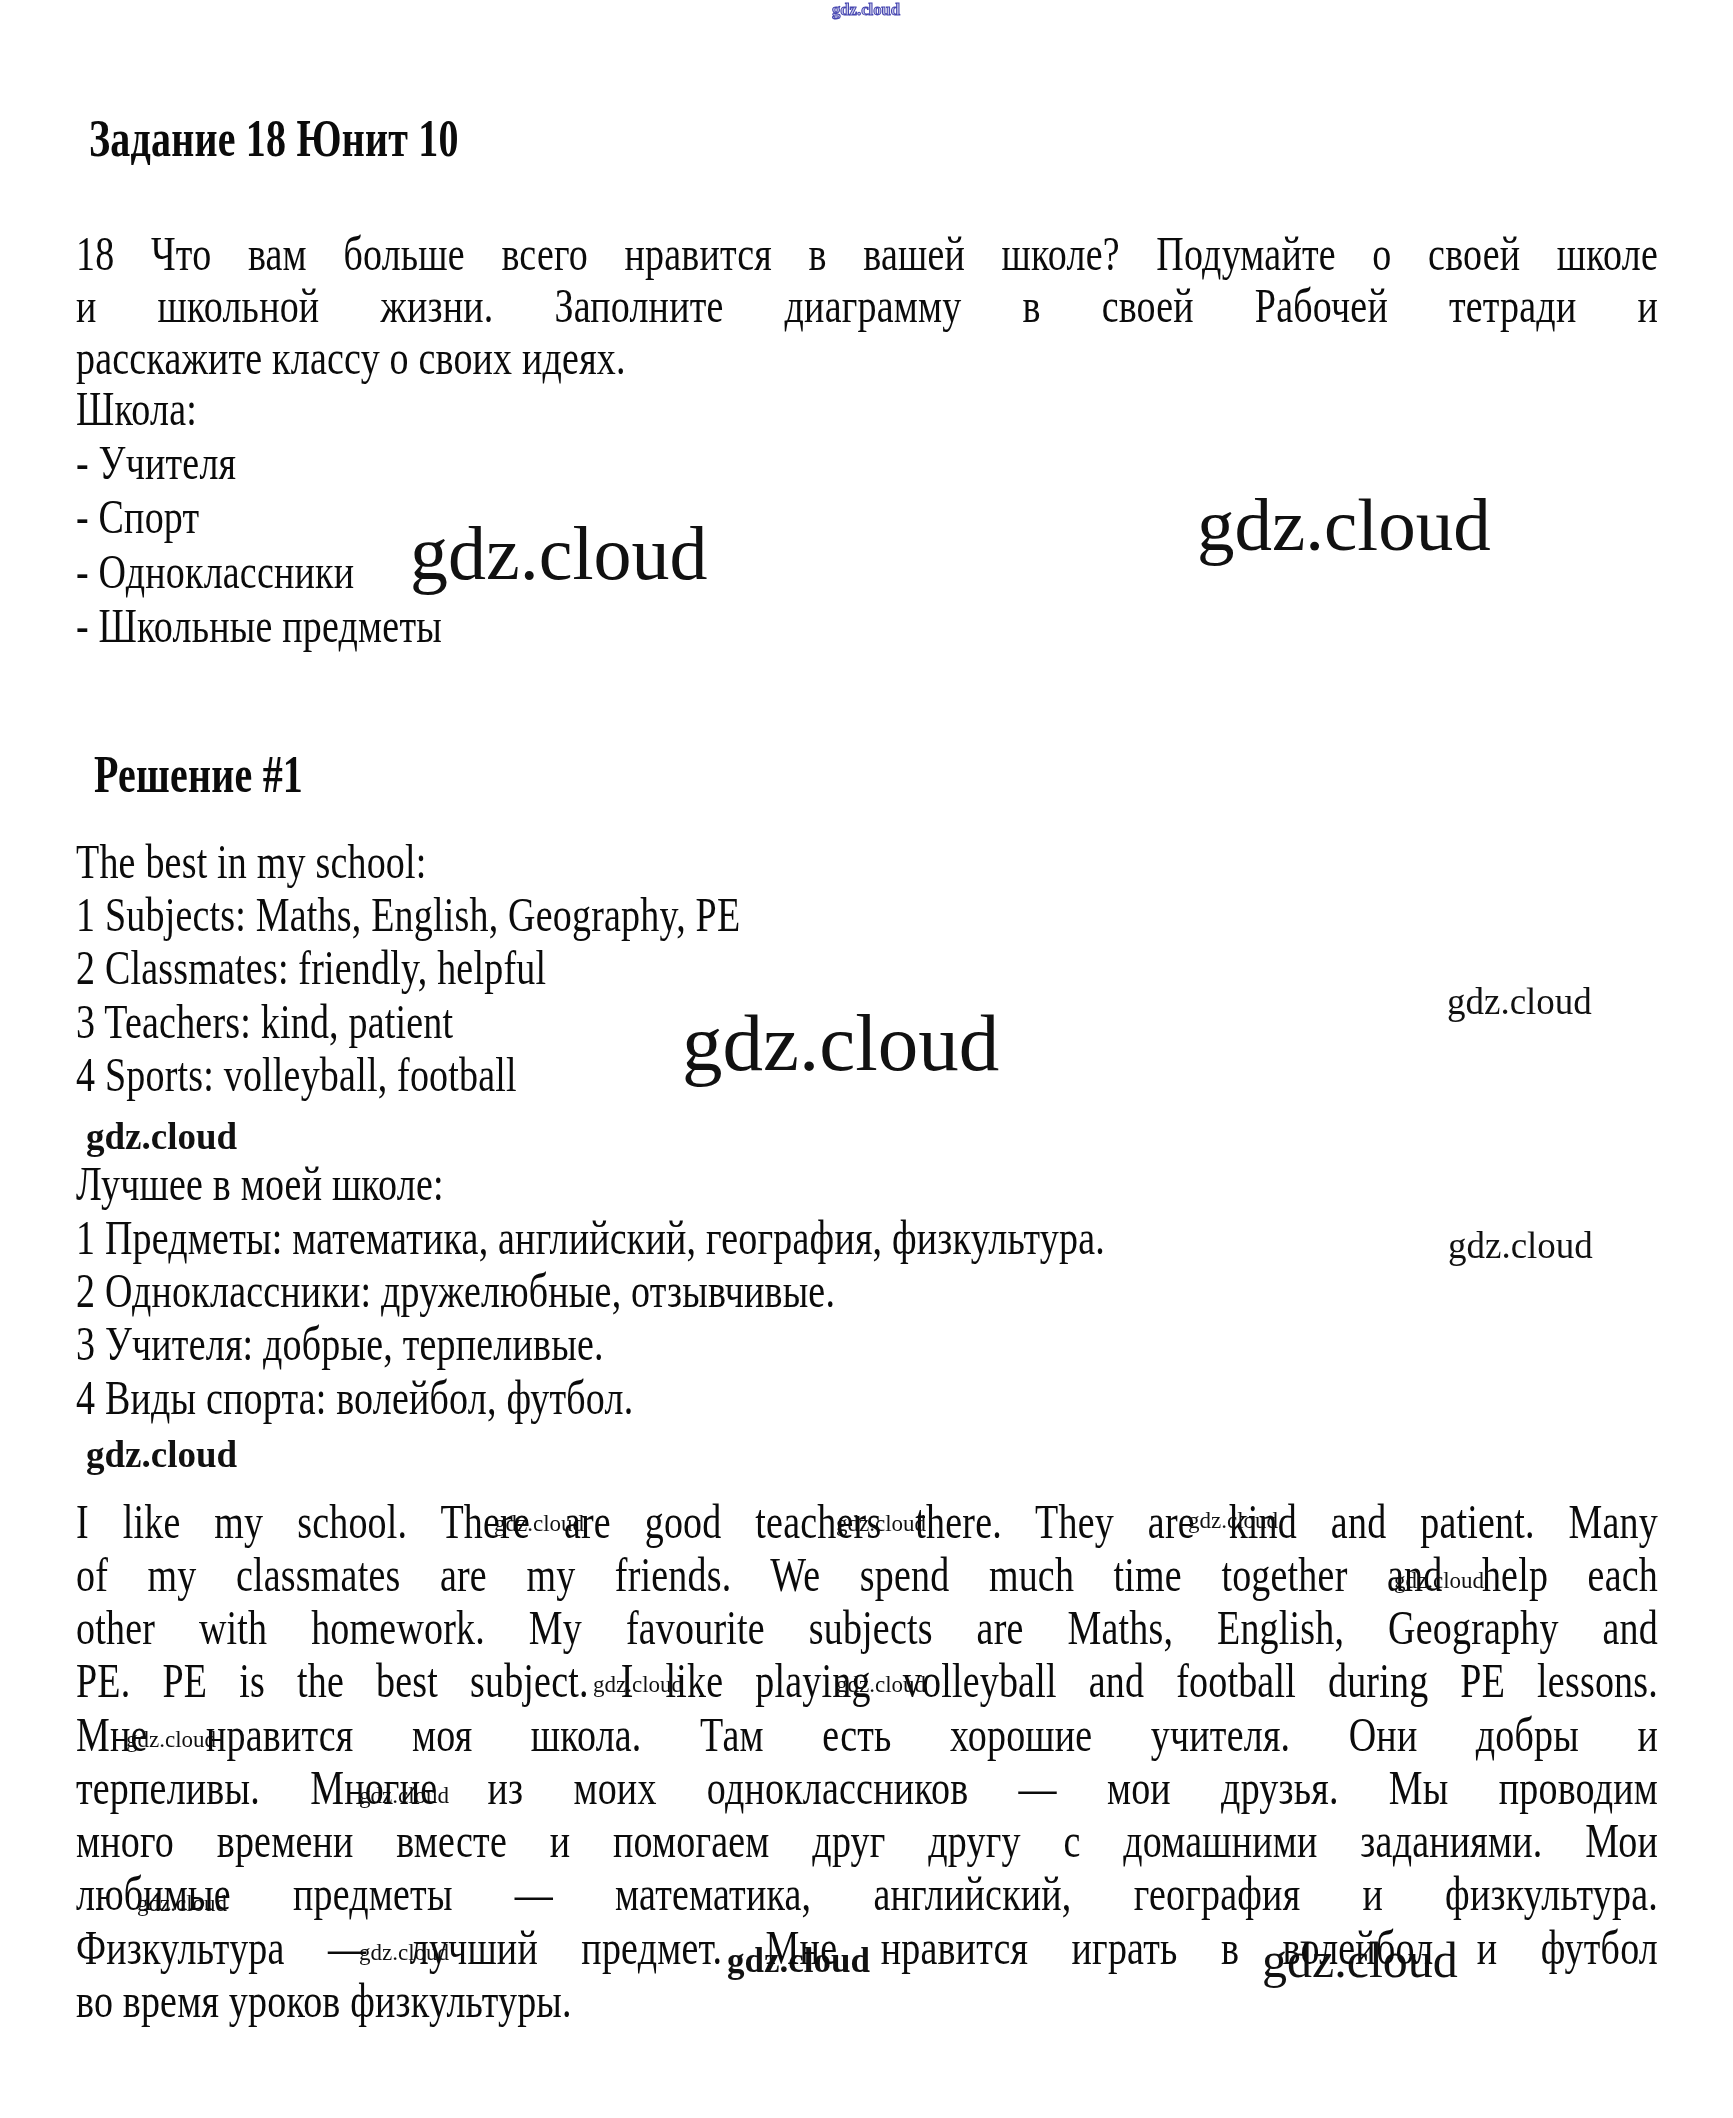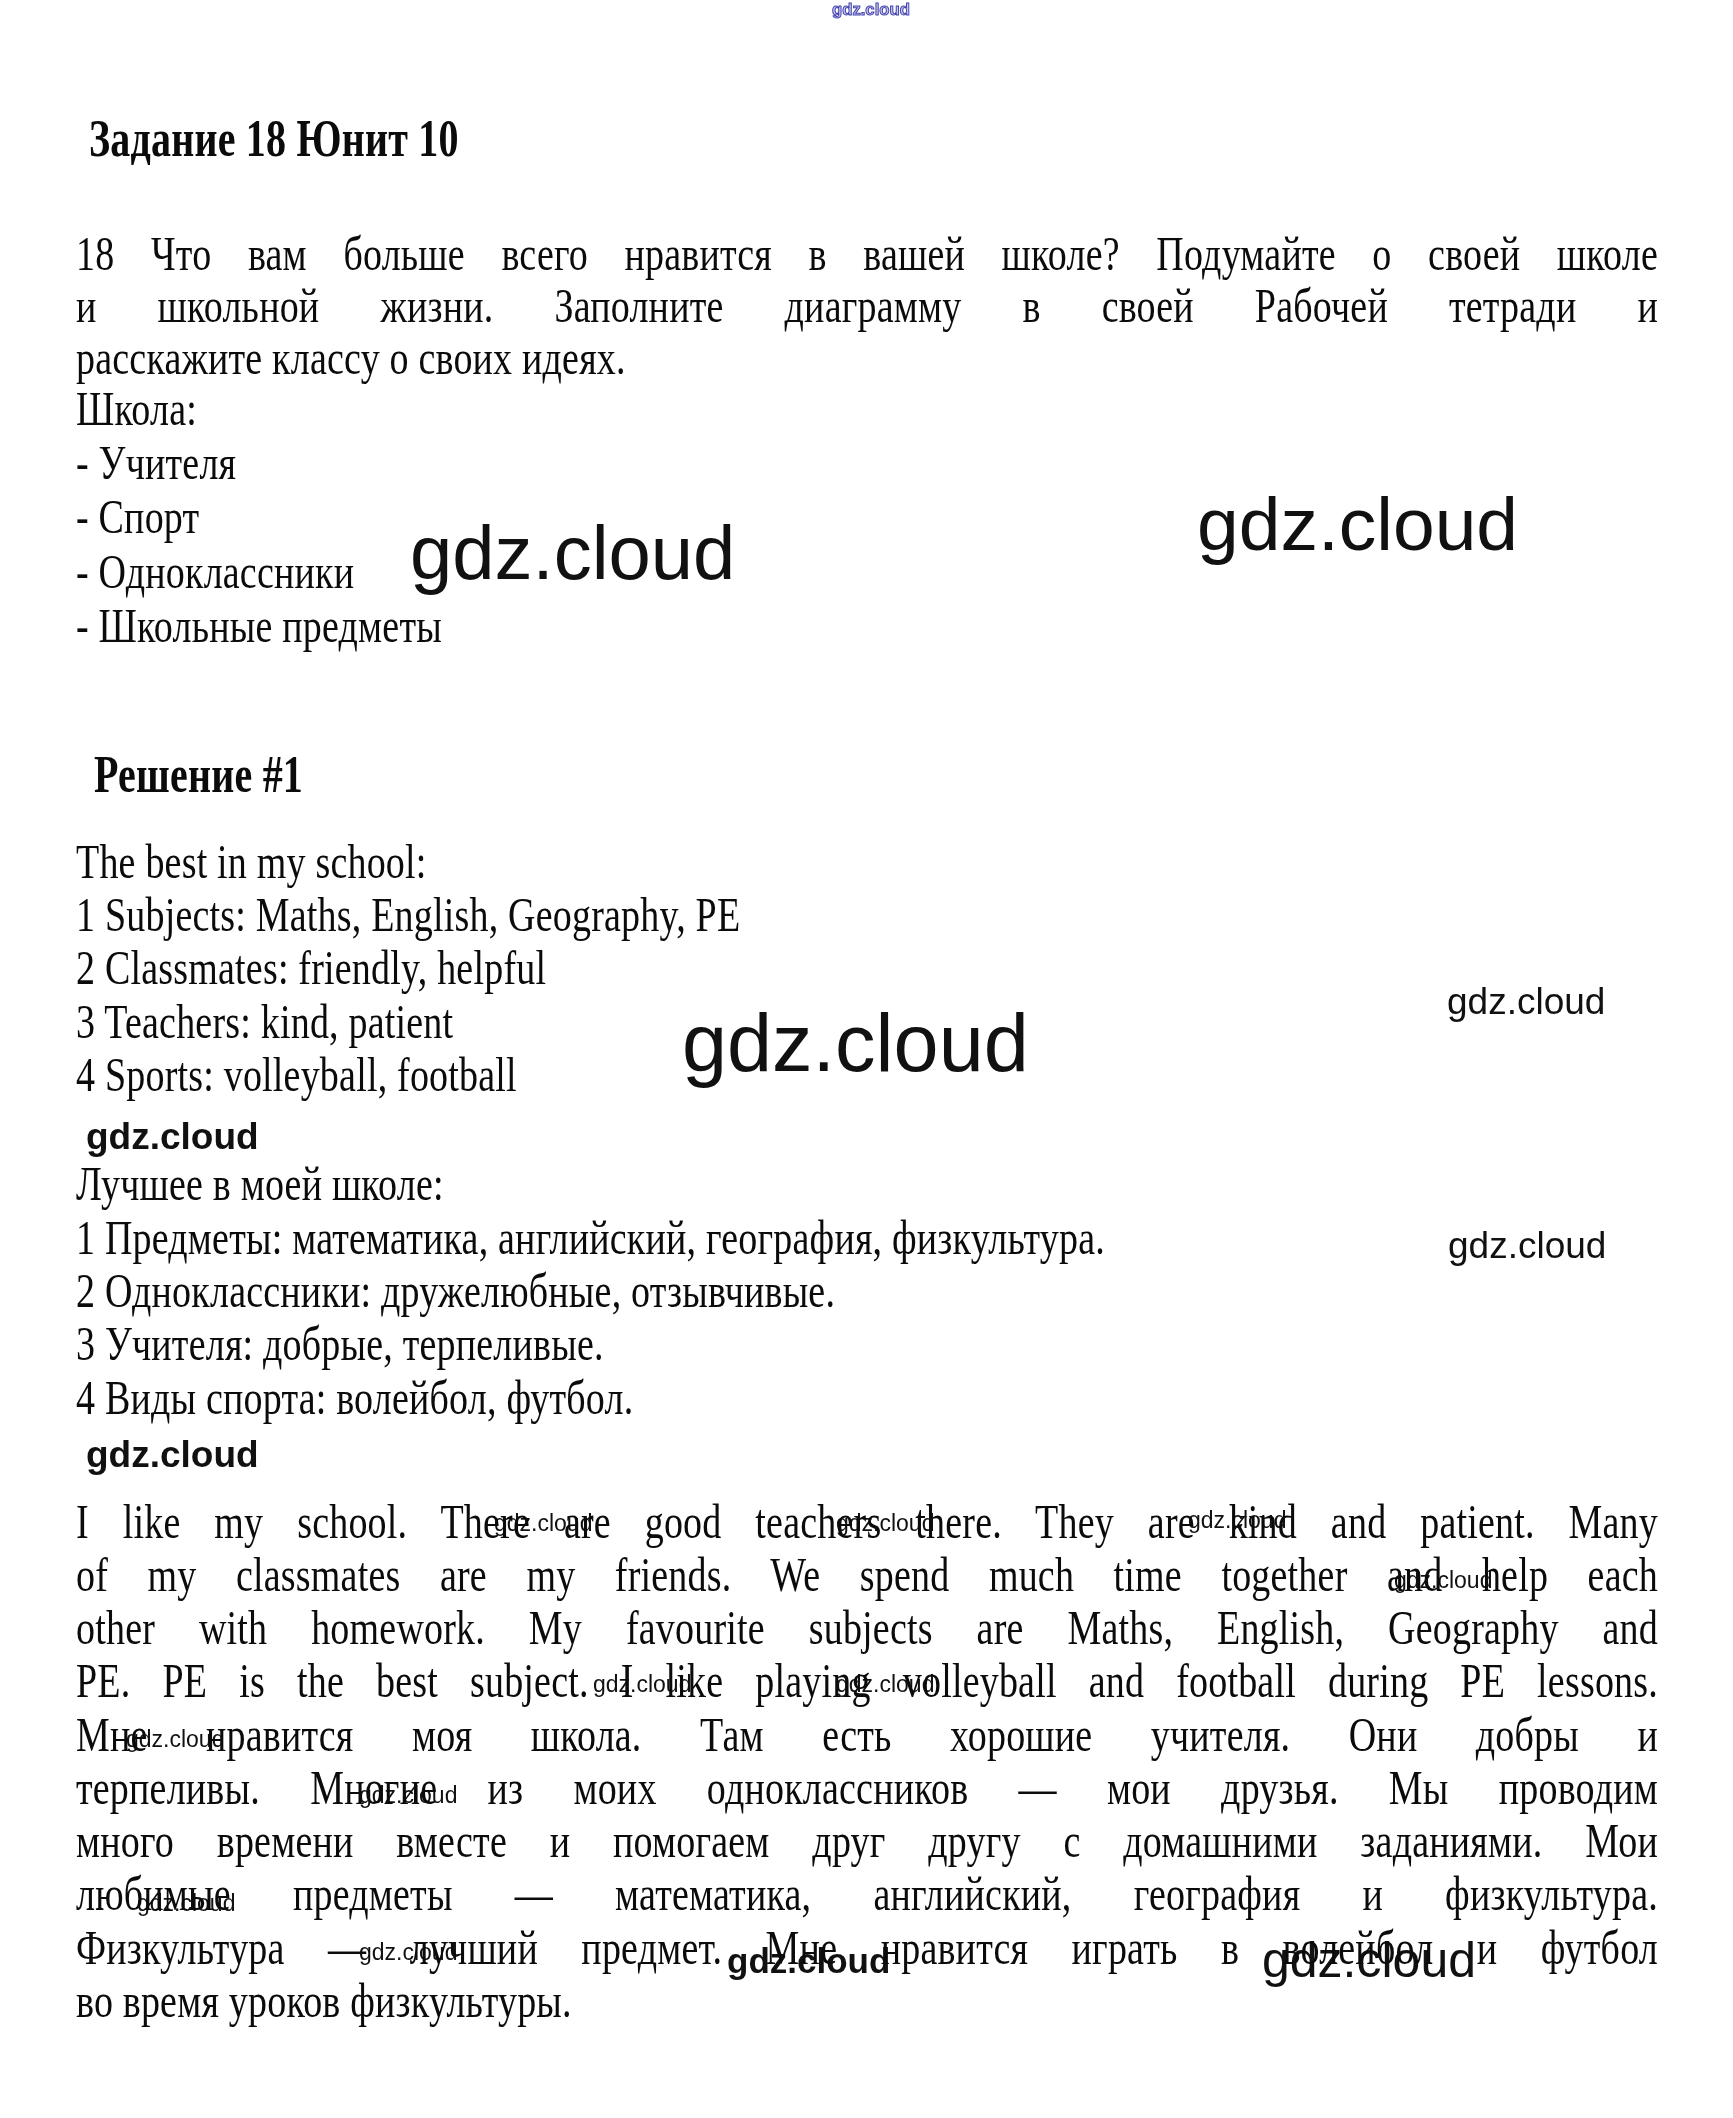--- a/index.html
+++ b/index.html
@@ -28,21 +28,21 @@
     white-space:normal;
     text-align:justify;
     text-align-last:justify;
   }
   .bold{font-weight:700;}
   .title{left:89px;font-size:40px;}
   .heading{left:94px;font-size:40px;}
   
   .wm{
     position:absolute;
-    font-family:Liberation Sans, sans-serif;
+    font-family:Liberation Serif, serif;
     color:#111;
     line-height:1;
     white-space:nowrap;
   }
   .wm-big{font-weight:500;}
   .wm-mid{font-weight:400;}
   .wm-bold{font-weight:700;}
   .wm-small{font-weight:400;}
   .wm-blue{
     font-weight:700;

